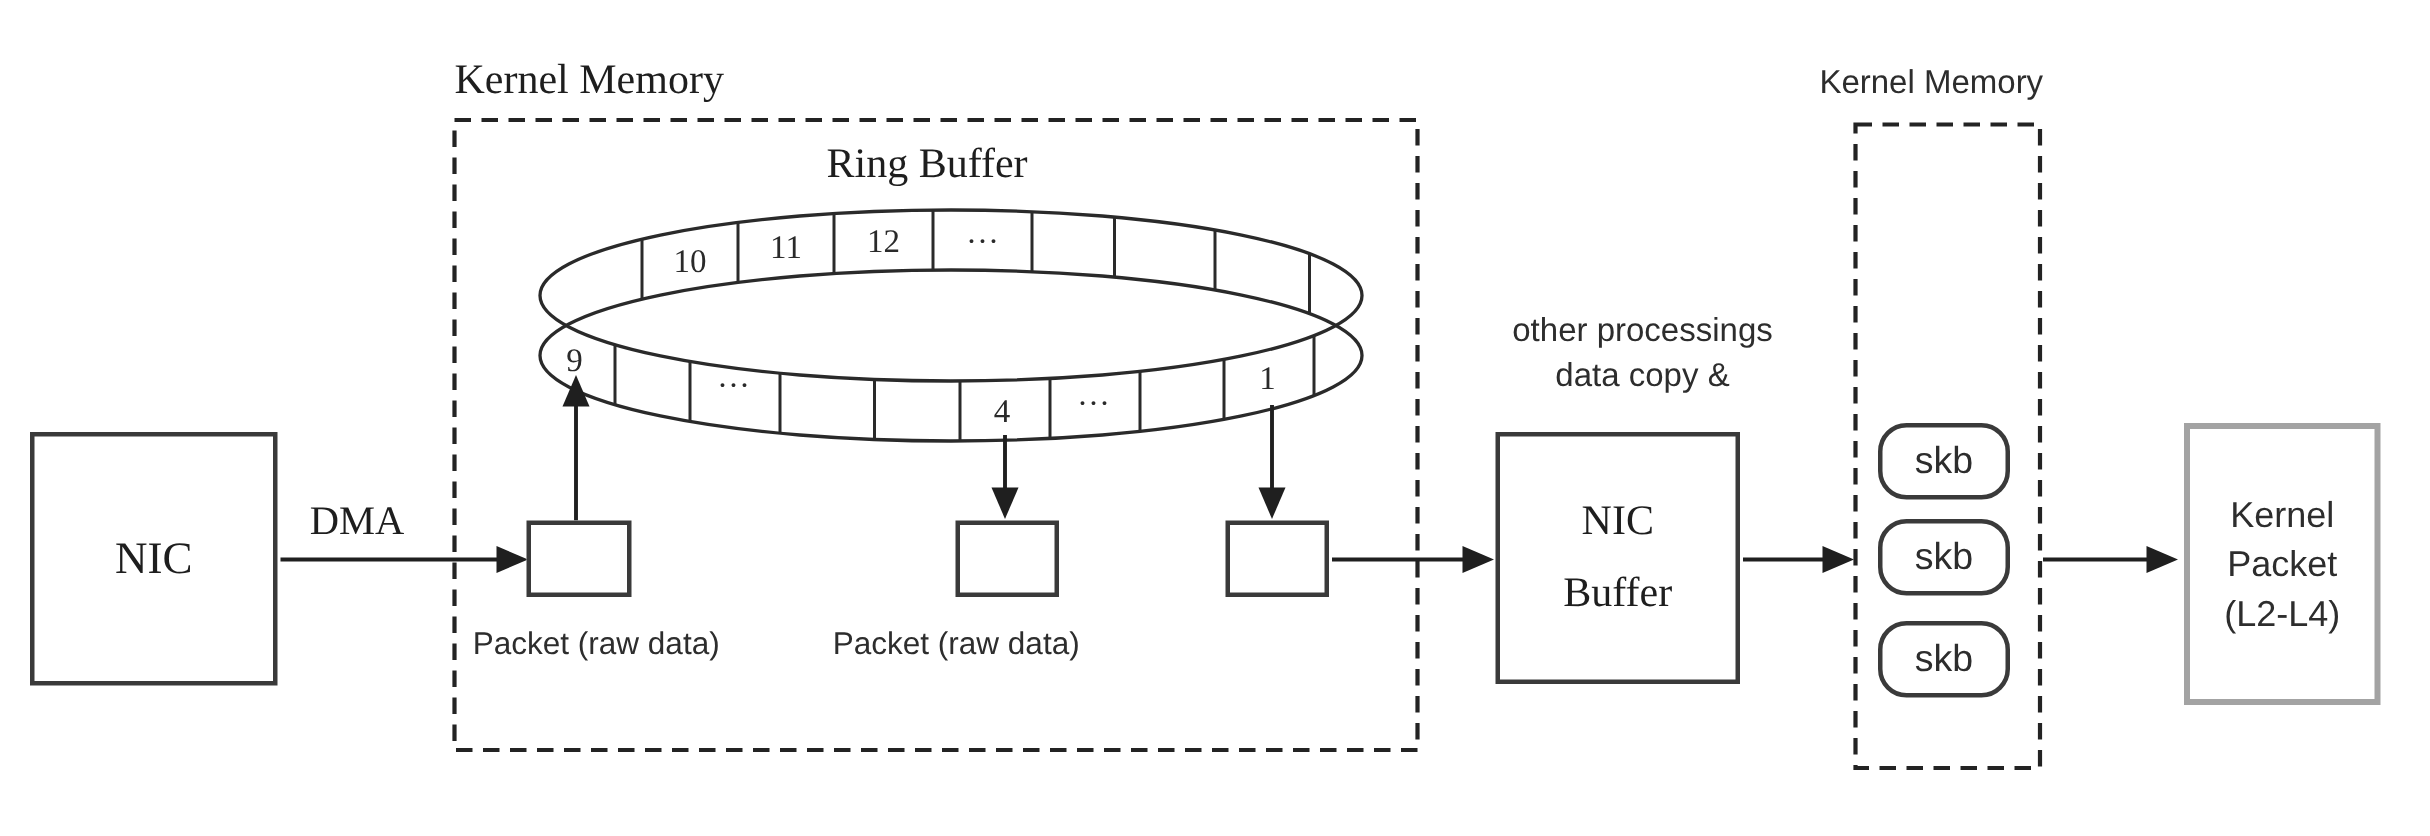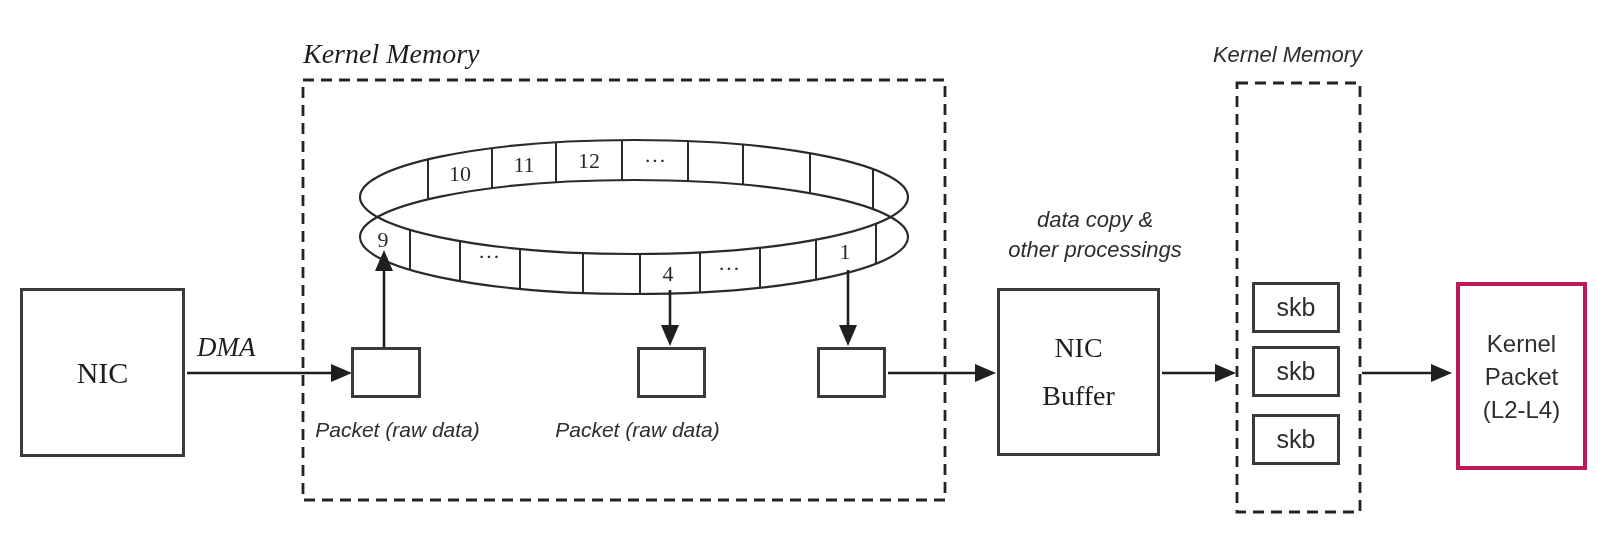--- a/index.html
+++ b/index.html
@@ -3,37 +3,37 @@
 <meta charset="utf-8">
 <style>
   html,body{margin:0;padding:0;background:#ffffff;}
   .stage{position:relative;width:1620px;height:557px;background:#ffffff;overflow:hidden;
          font-family:"Liberation Sans","DejaVu Sans",sans-serif;}
   svg{position:absolute;left:0;top:0;}
   .box{position:absolute;background:#ffffff;border:3px solid #3a3a3a;box-sizing:border-box;
        display:flex;align-items:center;justify-content:center;text-align:center;}
   .serif{font-family:"Liberation Serif","DejaVu Serif",serif;color:#1e1e1e;}
   .sans{font-family:"Liberation Sans","DejaVu Sans",sans-serif;color:#2d2d2d;}
-  .lbl{position:absolute;white-space:nowrap;font-style:italic;}
+  .lbl{position:absolute;white-space:nowrap;}
 
   #nic-box{left:20px;top:288px;width:165px;height:169px;font-size:30px;}
-  #dma-label{left:197px;top:332px;width:82px;text-align:left;font-size:27px;}
+  #dma-label{left:197px;top:332px;width:82px;text-align:center;font-size:27px;}
   #km1-label{left:303px;top:38px;font-size:28px;}
   #ring-title{left:518px;top:94px;width:200px;text-align:center;font-size:28px;}
   #packet-box-1{left:351px;top:347px;width:70px;height:51px;}
   #packet-box-2{left:637px;top:347px;width:69px;height:51px;}
   #packet-box-3{left:817px;top:347px;width:69px;height:51px;}
   #packet-label-1{left:315px;top:418px;width:165px;text-align:center;font-size:21px;}
   #packet-label-2{left:555px;top:418px;width:165px;text-align:center;font-size:21px;}
   #data-copy-label{left:980px;top:205px;width:230px;text-align:center;font-size:22px;line-height:30px;white-space:nowrap;}
   #nic-driver-box{left:997px;top:288px;width:163px;height:168px;font-size:28px;line-height:48px;}
   #km2-label{left:1190px;top:42px;width:195px;text-align:center;font-size:22px;}
-  .skb{left:1252px;width:88px;height:51px;font-size:25px;border-width:3px;}
+  .skb{left:1252px;width:88px;height:51px;font-size:25px;border-width:3px;border-radius:19px;}
   #skb-box-1{top:282px;} #skb-box-2{top:346px;} #skb-box-3{top:414px;}
-  #kernel-stack-box{left:1456px;top:282px;width:131px;height:188px;border:4px solid #be185d;
+  #kernel-stack-box{left:1456px;top:282px;width:131px;height:188px;border:4px solid #a3a3a3;
                     font-size:24px;line-height:33px;}
 
   .ring{fill:none;stroke:#2a2a2a;stroke-width:2.2;}
   .divl{stroke:#2a2a2a;stroke-width:2;}
   .arrow{stroke:#1f1f1f;stroke-width:2.6;}
   .head{fill:#1f1f1f;stroke:none;}
   .dashedbox{fill:none;stroke:#232323;stroke-width:2.8;stroke-dasharray:11 7;}
   .cellnum{font-family:"Liberation Serif","DejaVu Serif",serif;font-size:22px;fill:#2a2a2a;text-anchor:middle;}
 </style>
 </head>
@@ -101,31 +101,32 @@
   </svg>
 
   <div class="box serif" id="nic-box">
     <span>NIC</span>
   </div>
 
   <div class="lbl serif" id="dma-label">DMA</div>
 
   <div class="lbl serif" id="km1-label">Kernel Memory</div>
 
+  <div class="lbl serif" id="ring-title">Ring Buffer</div>
 
   <div class="box" id="packet-box-1"></div>
   <div class="box" id="packet-box-2"></div>
   <div class="box" id="packet-box-3"></div>
 
   <div class="lbl sans" id="packet-label-1">Packet (raw data)</div>
   <div class="lbl sans" id="packet-label-2">Packet (raw data)</div>
 
   <div class="lbl sans" id="data-copy-label">
+    <div>other processings</div>
     <div>data copy &amp;</div>
-    <div>other processings</div>
   </div>
 
   <div class="box serif" id="nic-driver-box">
     <div>
       <div>NIC</div>
       <div>Buffer</div>
     </div>
   </div>
 
   <div class="lbl sans" id="km2-label">Kernel Memory</div>

